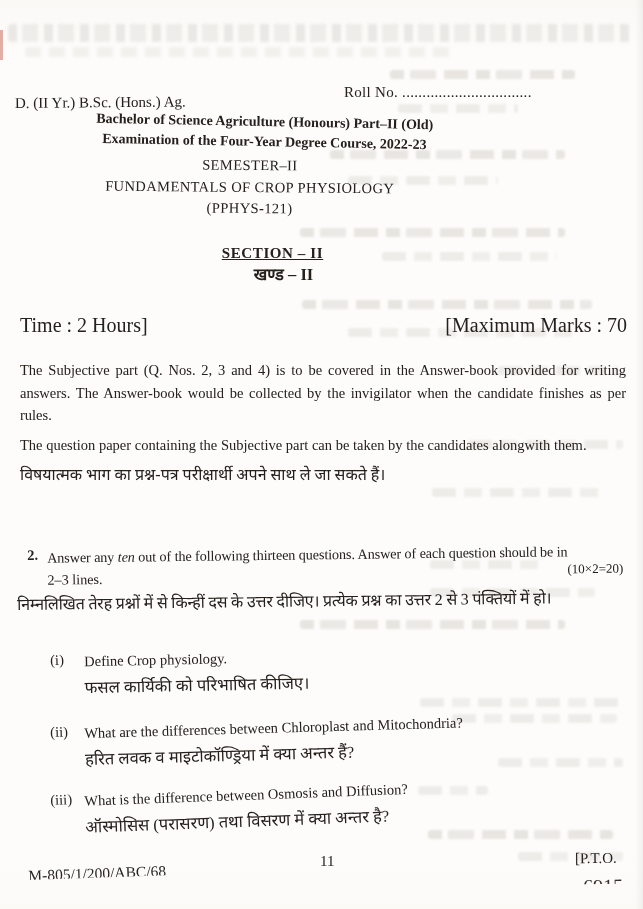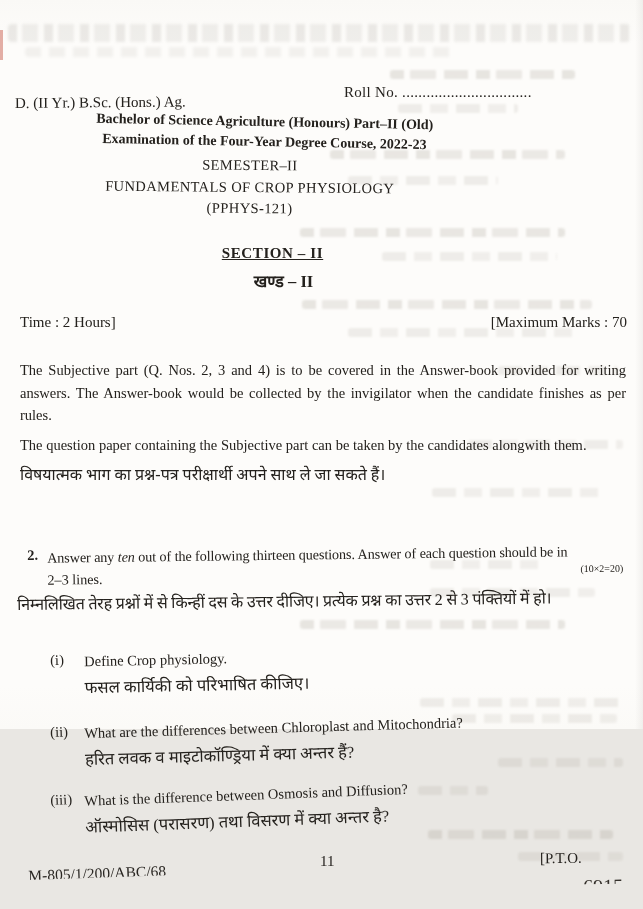--- a/index.html
+++ b/index.html
@@ -2,21 +2,21 @@
 <html><head>
 <meta charset="utf-8">
 <style>
   html,body{margin:0;padding:0;}
   body{
     width:643px;height:909px;overflow:hidden;
     background:#e9e7e3;
     font-family:"Liberation Serif","DejaVu Serif",serif;
   }
   .page{
-    position:relative;width:643px;height:729px;
+    position:relative;width:643px;height:909px;
     background:linear-gradient(180deg,#faf9f6 0%,#fdfcfa 6%,#fdfcfa 94%,#fbfaf7 100%);
     color:#24211d;
   }
   
   .smudge{
     position:absolute;height:9px;border-radius:3px;
     background:repeating-linear-gradient(90deg,
       rgba(148,140,126,.38) 0 14px, rgba(148,140,126,0) 14px 20px,
       rgba(148,140,126,.30) 20px 46px, rgba(148,140,126,0) 46px 54px,
       rgba(148,140,126,.34) 54px 78px, rgba(148,140,126,0) 78px 86px);
@@ -44,45 +44,45 @@
   .redtick{position:absolute;left:0;top:30px;width:3px;height:30px;background:rgba(205,110,95,.55);filter:blur(.6px);}
   .edge-right{position:absolute;right:0;top:0;width:8px;height:100%;background:linear-gradient(270deg,rgba(60,55,48,.06),rgba(60,55,48,0));}
   
   .abs{position:absolute;}
   .rollno{top:84px;left:344px;width:272px;font-size:15px;letter-spacing:.3px;white-space:nowrap;}
   .courseline{top:95px;left:15px;font-size:15px;transform:rotate(-.5deg);transform-origin:left center;white-space:nowrap;}
   .titleblock{top:112px;left:0;width:530px;text-align:center;font-weight:bold;font-size:14px;line-height:20px;transform:rotate(1.1deg);transform-origin:center top;}
   .subheader{top:155px;left:0;width:500px;text-align:center;font-size:14.5px;line-height:21.5px;transform:rotate(.5deg);transform-origin:center top;letter-spacing:.4px;}
   .sectionblock{top:245px;left:0;width:545px;text-align:center;font-weight:bold;}
   .section-en{font-size:15px;letter-spacing:.6px;text-decoration:underline;}
-  .section-hi{font-size:16.5px;margin-top:7px;padding-left:22px;}
-  .timerow{top:314px;left:20px;width:607px;display:flex;justify-content:space-between;font-size:15px;white-space:nowrap;}
+  .section-hi{font-size:16.5px;padding-left:22px;}
+  .timerow{top:314px;left:20px;width:607px;display:flex;justify-content:space-between;font-size:20px;white-space:nowrap;}
   .instructions{top:359px;left:20px;width:606px;}
   .instructions .en{font-size:14.5px;line-height:22.5px;text-align:justify;margin:0 0 7px 0;}
   .instructions .en2{margin:0 0 6px 0;text-align:left;}
   .instructions .hi{font-size:16px;line-height:25px;margin:0 0 7px 0;text-align:left;}
   .q2{top:547px;left:20px;width:608px;transform:rotate(-.7deg);transform-origin:left top;}
   .q2 .row{display:flex;}
   .q2 .qnum{font-weight:bold;font-size:14.5px;width:27px;flex:0 0 27px;padding-left:7px;box-sizing:border-box;}
   .q2 .qtext{position:relative;font-size:14.2px;line-height:22px;width:574px;}
   .q2 .l1{display:block;white-space:nowrap;letter-spacing:-.1px;}
   .q2 .l2{display:block;}
-  .q2 .marks{position:absolute;right:-2px;top:18px;font-size:10px;}
+  .q2 .marks{position:absolute;right:-2px;top:18px;font-size:13px;}
   .q2hindi{top:593px;left:17px;width:612px;font-size:16px;white-space:nowrap;transform:rotate(-.7deg);transform-origin:left top;letter-spacing:-.2px;}
   .subq{position:absolute;left:50px;width:565px;display:flex;transform-origin:left top;}
   .subq .lab{flex:0 0 34px;font-size:14.5px;}
   .subq .txt{flex:1;}
   .subq .en{font-size:14.5px;line-height:20px;}
   .subq .hi{font-size:16.5px;margin-top:4px;}
   .subq1{top:652px;transform:rotate(-1.2deg);}
   .subq2{top:724px;transform:rotate(-1.6deg);}
   .subq3{top:792px;transform:rotate(-2.1deg);}
   .footer-code{top:867px;left:28px;height:13px;overflow:hidden;font-size:15.5px;transform:rotate(-2deg);transform-origin:left top;white-space:nowrap;color:#2a2723;}
   .page-num{top:853px;left:320px;font-size:15px;}
-  .pto{top:850px;left:540px;font-size:15px;transform:rotate(-.6deg);}
+  .pto{top:850px;left:575px;font-size:15px;transform:rotate(-.6deg);}
   .corner-code{top:875px;left:583px;height:9px;overflow:hidden;font-size:20px;transform:rotate(-1deg);color:#35312c;}
 </style>
 </head>
 <body>
 
 <div class="page">
 
   <div class="topband"></div>
   <div class="topband2"></div>
   <div class="redtick"></div>

